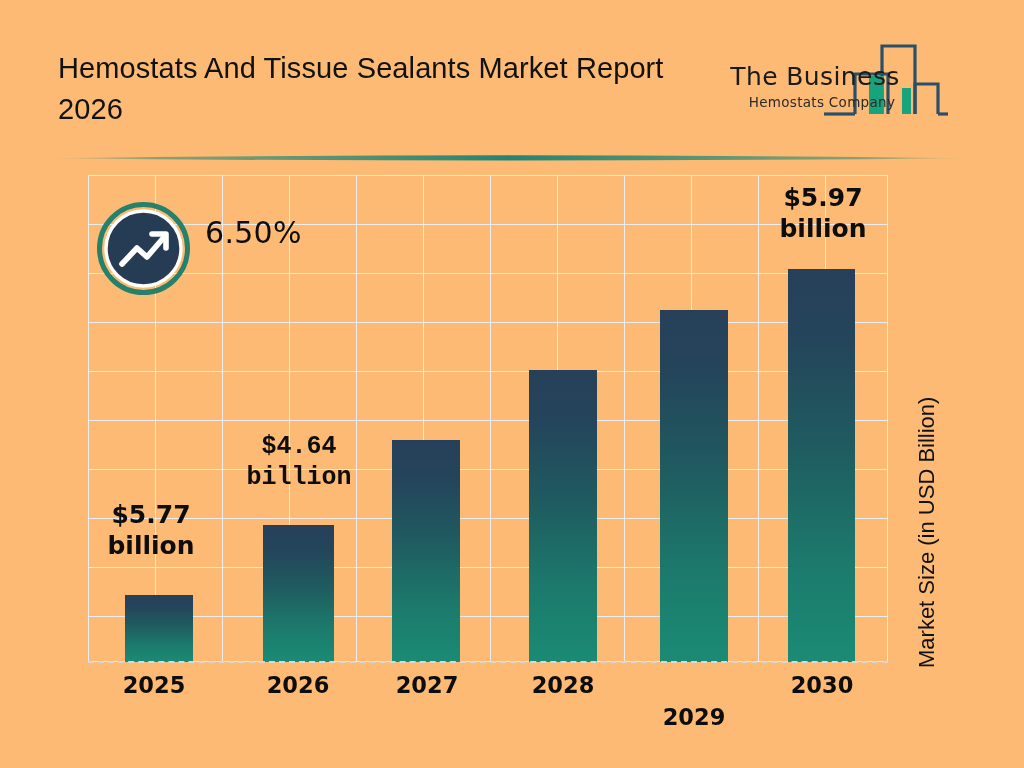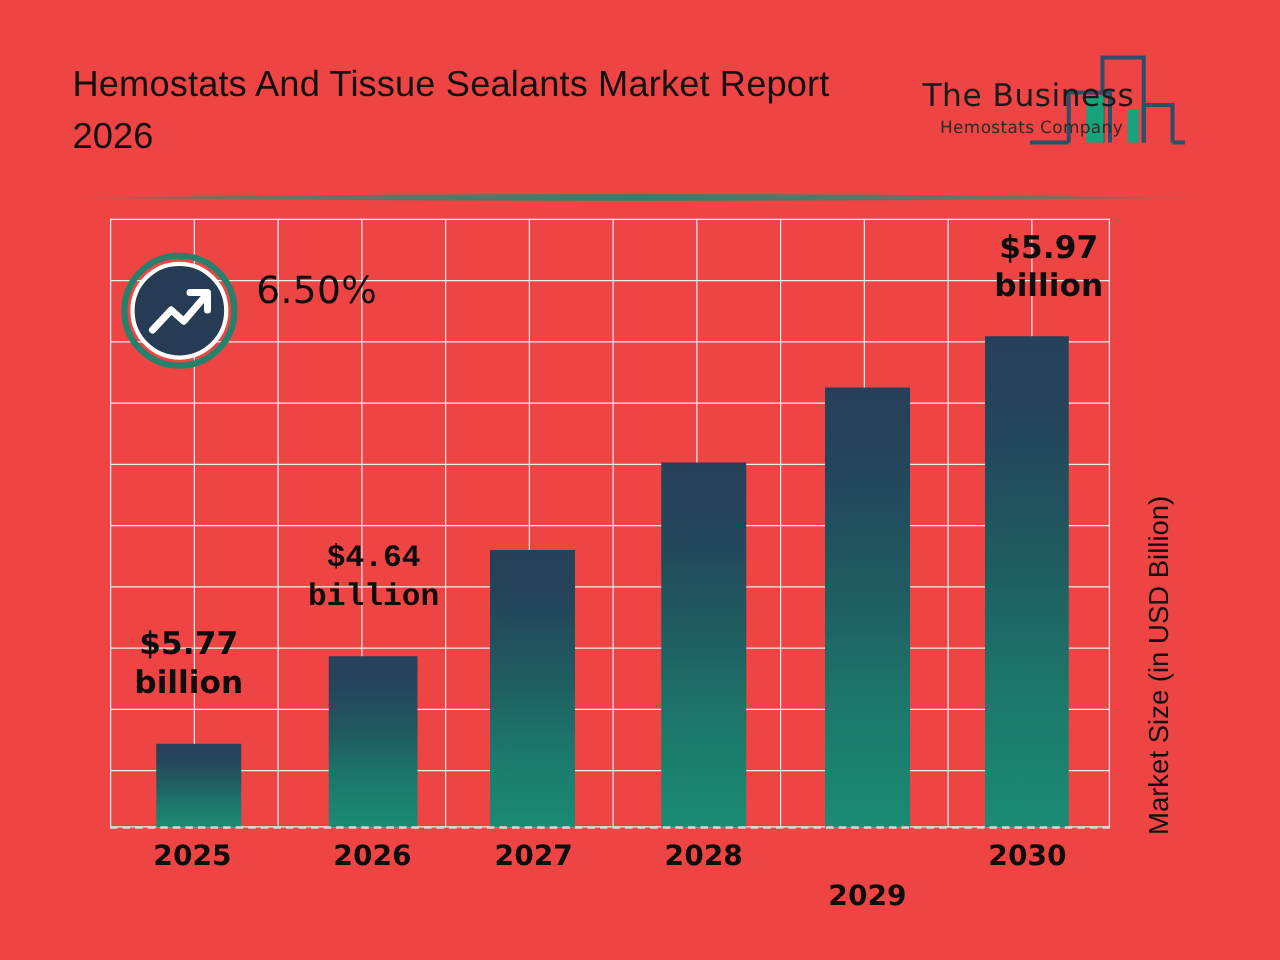--- a/index.html
+++ b/index.html
@@ -2,34 +2,34 @@
 <html><head>
 <meta charset="utf-8">
 <style>
   * { box-sizing: border-box; margin: 0; padding: 0; }
   html, body {
     width: 1024px; height: 768px;
     background: #ffffff;
     font-family: "Liberation Sans", sans-serif;
     overflow: hidden;
   }
-  #page { position: relative; width: 1024px; height: 768px; background: #ef4444; }
+  #page { position: relative; width: 1024px; height: 768px; background: #fdba74; }
 
   
   #header-title {
     position: absolute; left: 58px; top: 48px; width: 620px;
     font-size: 29px; font-weight: 400; line-height: 1.42;
     color: #111; letter-spacing: .1px;
   }
   #logo {
     position: absolute; left: 716px; top: 36px; width: 252px; height: 96px;
   }
   #logo-svg { position: absolute; right: 18px; top: 2px; }
   #logo-text-wrap {
-    position: absolute; left: 22px; top: 28px; width: 178px; text-align: left;
+    position: absolute; left: 10px; top: 28px; width: 178px; text-align: center;
   }
   #logo-line1 {
     font-family: "DejaVu Sans", sans-serif;
     font-size: 25px; font-weight: 400; color: #1a1a1a; letter-spacing: .4px;
     line-height: 1;
   }
   #logo-line2 {
     font-family: "DejaVu Sans", sans-serif;
     font-size: 13.5px; font-weight: 400; color: #2a2a2a; letter-spacing: .3px;
     margin-top: 5px; margin-left: 14px;
@@ -171,21 +171,21 @@
       <div class="bar" style="left:700px; width:67px; height:393px;"></div>
     </div>
   </div>
 
   <div id="baseline"></div>
 
   <div class="bar-label" style="left:90px; top:500px; width:122px;">$5.77
 billion</div>
   <div class="bar-label" style="left:236px; top:432px; width:126px;font-family:Liberation Mono, monospace;">$4.64
 billion</div>
-  <div class="bar-label" style="left:776px; top:183px; width:126px;">$5.97
+  <div class="bar-label" style="left:760px; top:183px; width:126px;">$5.97
 billion</div>
 
   <div class="x-label" style="left:104px; width:100px;">2025</div>
   <div class="x-label" style="left:248px; width:100px;">2026</div>
   <div class="x-label" style="left:377px; width:100px;">2027</div>
   <div class="x-label" style="left:513px; width:100px;">2028</div>
   <div class="x-label" style="left:644px; width:100px;margin-top:32px;">2029</div>
   <div class="x-label" style="left:772px; width:100px;">2030</div>
 
   <div id="y-axis-label">Market Size (in USD Billion)</div>

